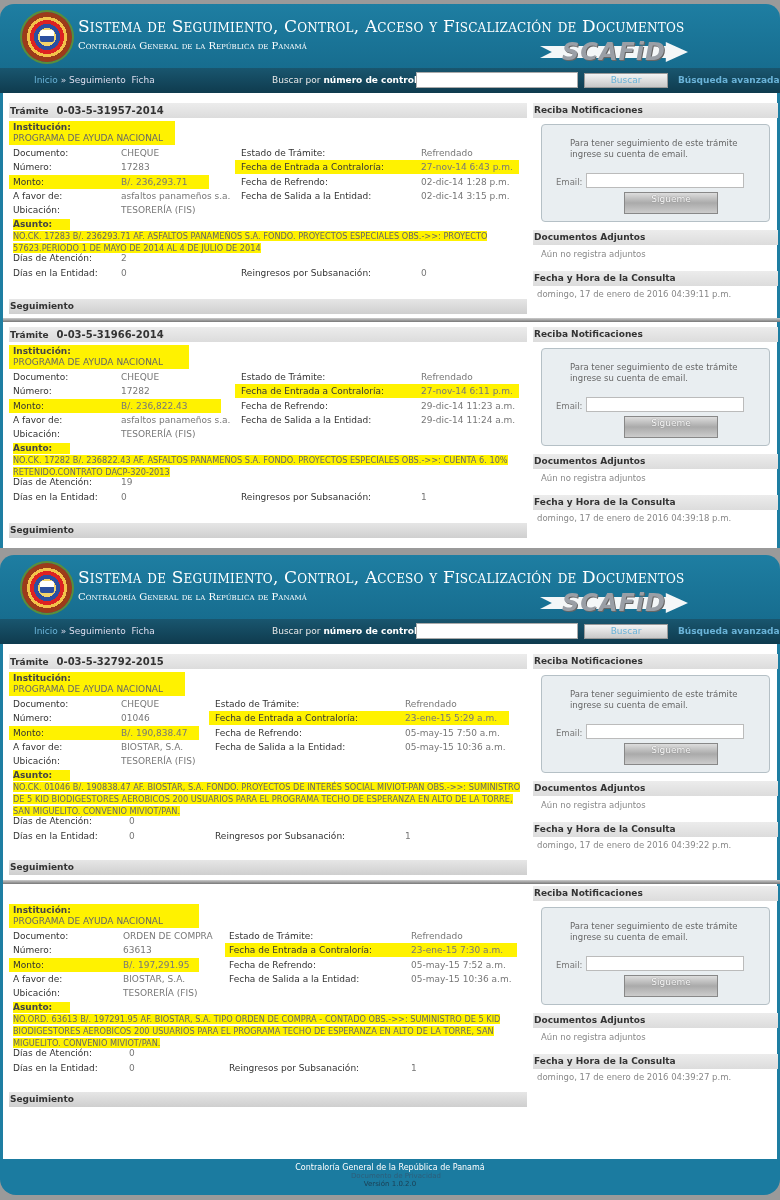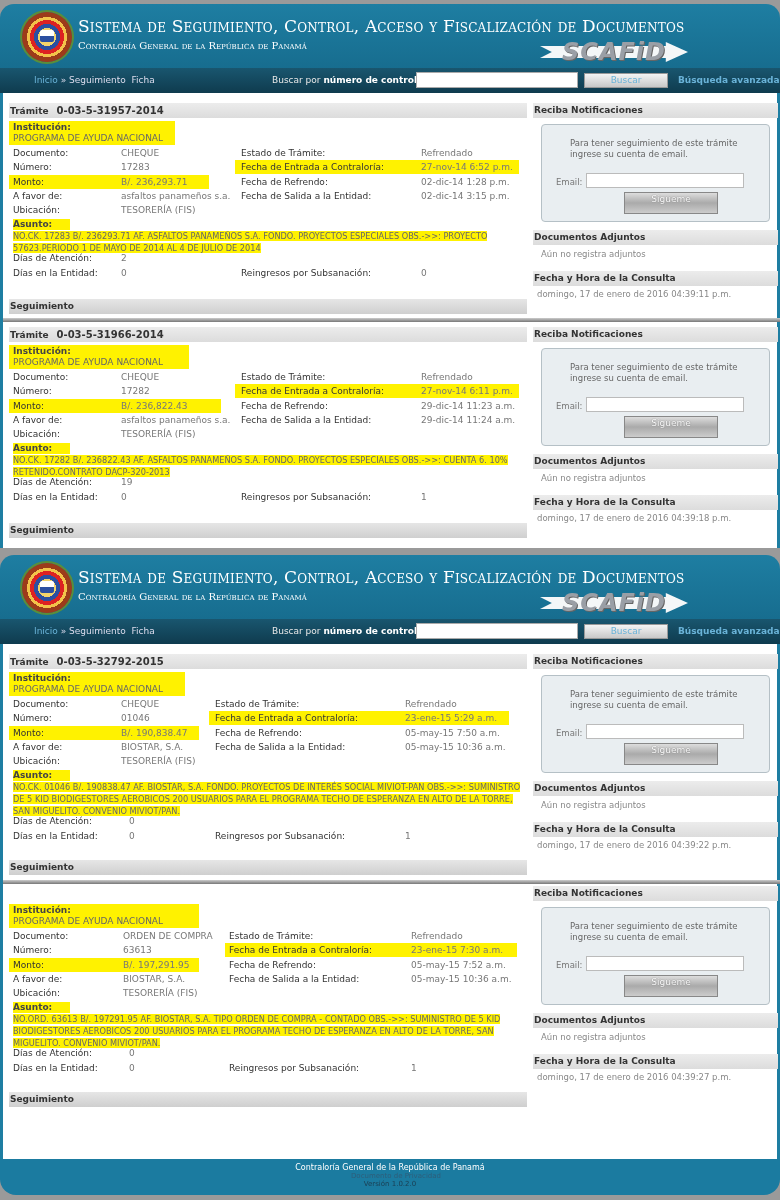--- a/index.html
+++ b/index.html
@@ -148,21 +148,21 @@
         <div class="row" style="top:43px;">
             <span class="lbl" style="left:4px">Documento:</span>
             <span class="val" style="left:112px">CHEQUE</span>
             <span class="lbl" style="left:232px">Estado de Trámite:</span>
             <span class="val" style="left:412px">Refrendado</span>
           </div>
         <div class="row" style="top:57px;">
             <span class="lbl" style="left:4px">Número:</span>
             <span class="val" style="left:112px">17283</span>
             <span class="lbl" style="left:232px">Fecha de Entrada a Contraloría:</span>
-            <span class="val" style="left:412px">27-nov-14 6:52 p.m.</span>
+            <span class="val" style="left:412px">27-nov-14 6:43 p.m.</span>
           </div>
         <div class="row" style="top:72px;">
             <span class="lbl" style="left:4px">Monto:</span>
             <span class="val" style="left:112px">B/. 236,293.71</span>
             <span class="lbl" style="left:232px">Fecha de Refrendo:</span>
             <span class="val" style="left:412px">02-dic-14 1:28 p.m.</span>
           </div>
         <div class="row" style="top:86px;">
             <span class="lbl" style="left:4px">A favor de:</span>
             <span class="val" style="left:112px">asfaltos panameños s.a.</span>

